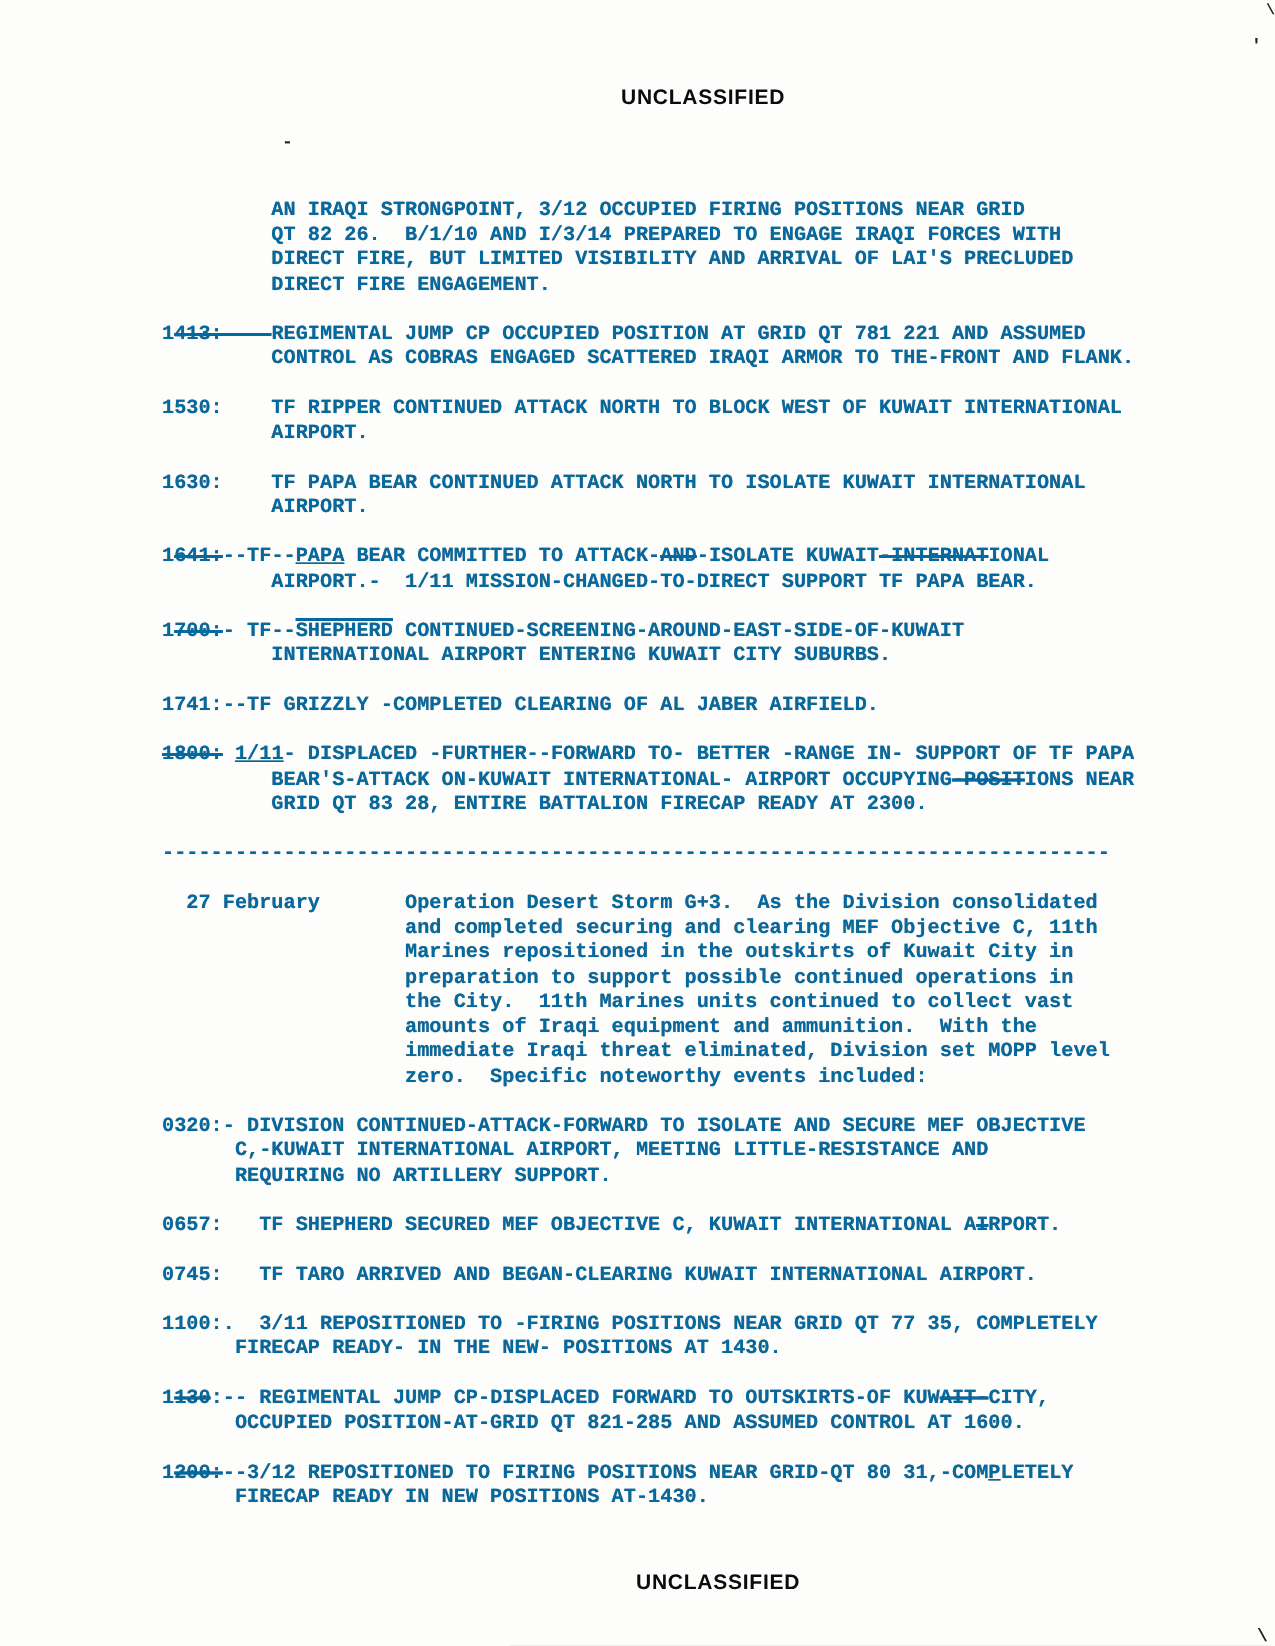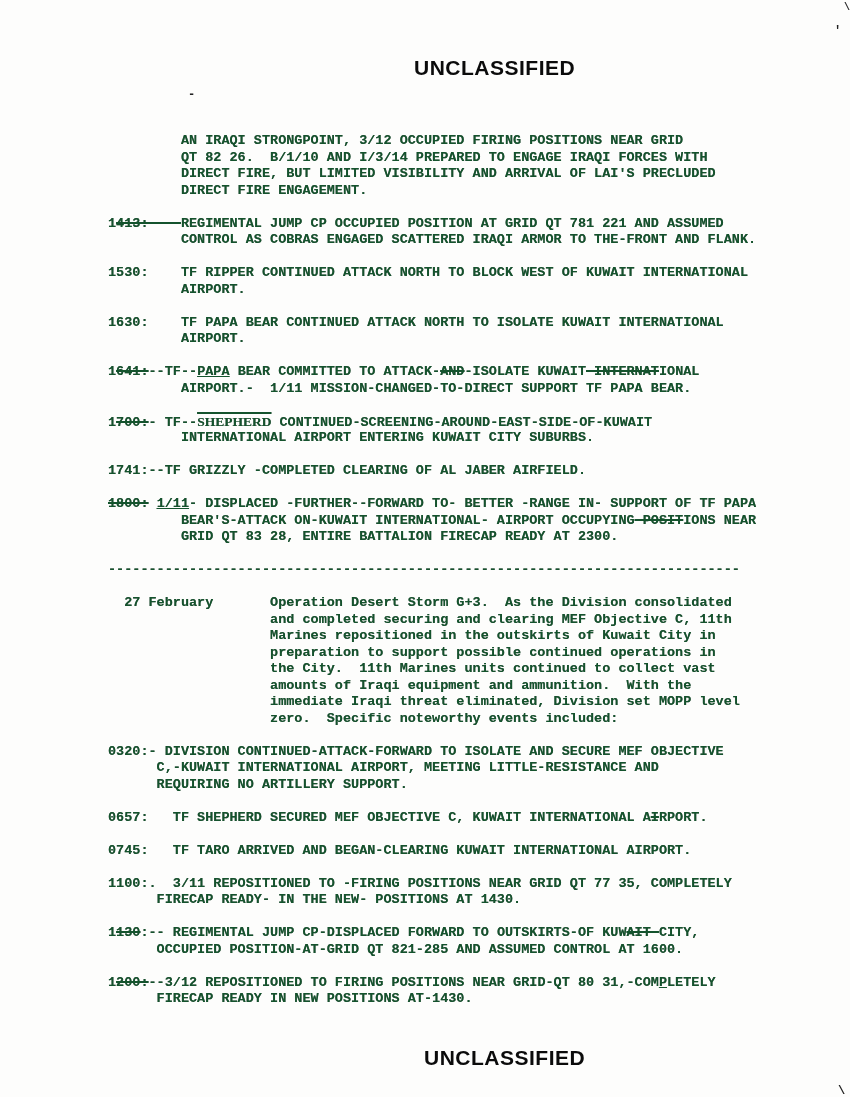--- a/index.html
+++ b/index.html
@@ -4,36 +4,36 @@
 <style>
   html,body{margin:0;padding:0;background:#e8e8e8;}
   #page{
     position:relative; width:850px; height:1097px; margin:0 auto;
     background:#fdfdfc; overflow:hidden;
     font-family:"Liberation Mono", monospace;
   }
   .classification{
     position:absolute;
     font-family:"Liberation Sans", sans-serif;
-    font-weight:bold; font-size:21px; letter-spacing:0.5px;
+    font-weight:bold; font-size:14px; letter-spacing:0.5px;
     color:#0b0b0b;
   }
   .classification.header{ left:414px; top:56px; }
   .classification.footer{ left:424px; top:1046px; }
   #doc-body{
     position:absolute; left:108px; top:133px; width:700px;
     font-family:"Liberation Mono", monospace;
     font-weight:bold; font-size:13.5px; line-height:16.5px;
-    color:#14532d; white-space:pre;
+    color:#0369a1; white-space:pre;
     text-shadow:0 0 0.5px rgba(10,10,10,0.55);
   }
   .doc-line{ height:16.5px; }
   .strike{ text-decoration-line:line-through; text-decoration-thickness:1.5px; }
   .under{ text-decoration-line:underline; text-decoration-thickness:1.5px;text-decoration:underline; }
-  .over{ text-decoration-line:overline; text-decoration-thickness:1.5px;font-family:Liberation Serif, serif; }
+  .over{ text-decoration-line:overline; text-decoration-thickness:1.5px; }
   .artifact{
     position:absolute; color:#222;
     font-family:"Liberation Mono", monospace; font-weight:bold; font-size:12px;
   }
   .artifact.a-top-right{ left:834px; top:24px; }
   .artifact.a-top-edge{ left:844px; top:2px; font-size:10px; }
   .artifact.a-left-small{ left:188px; top:88px; }
   .artifact.a-bottom-right{ left:838px; top:1084px; }
 </style>
 </head>

